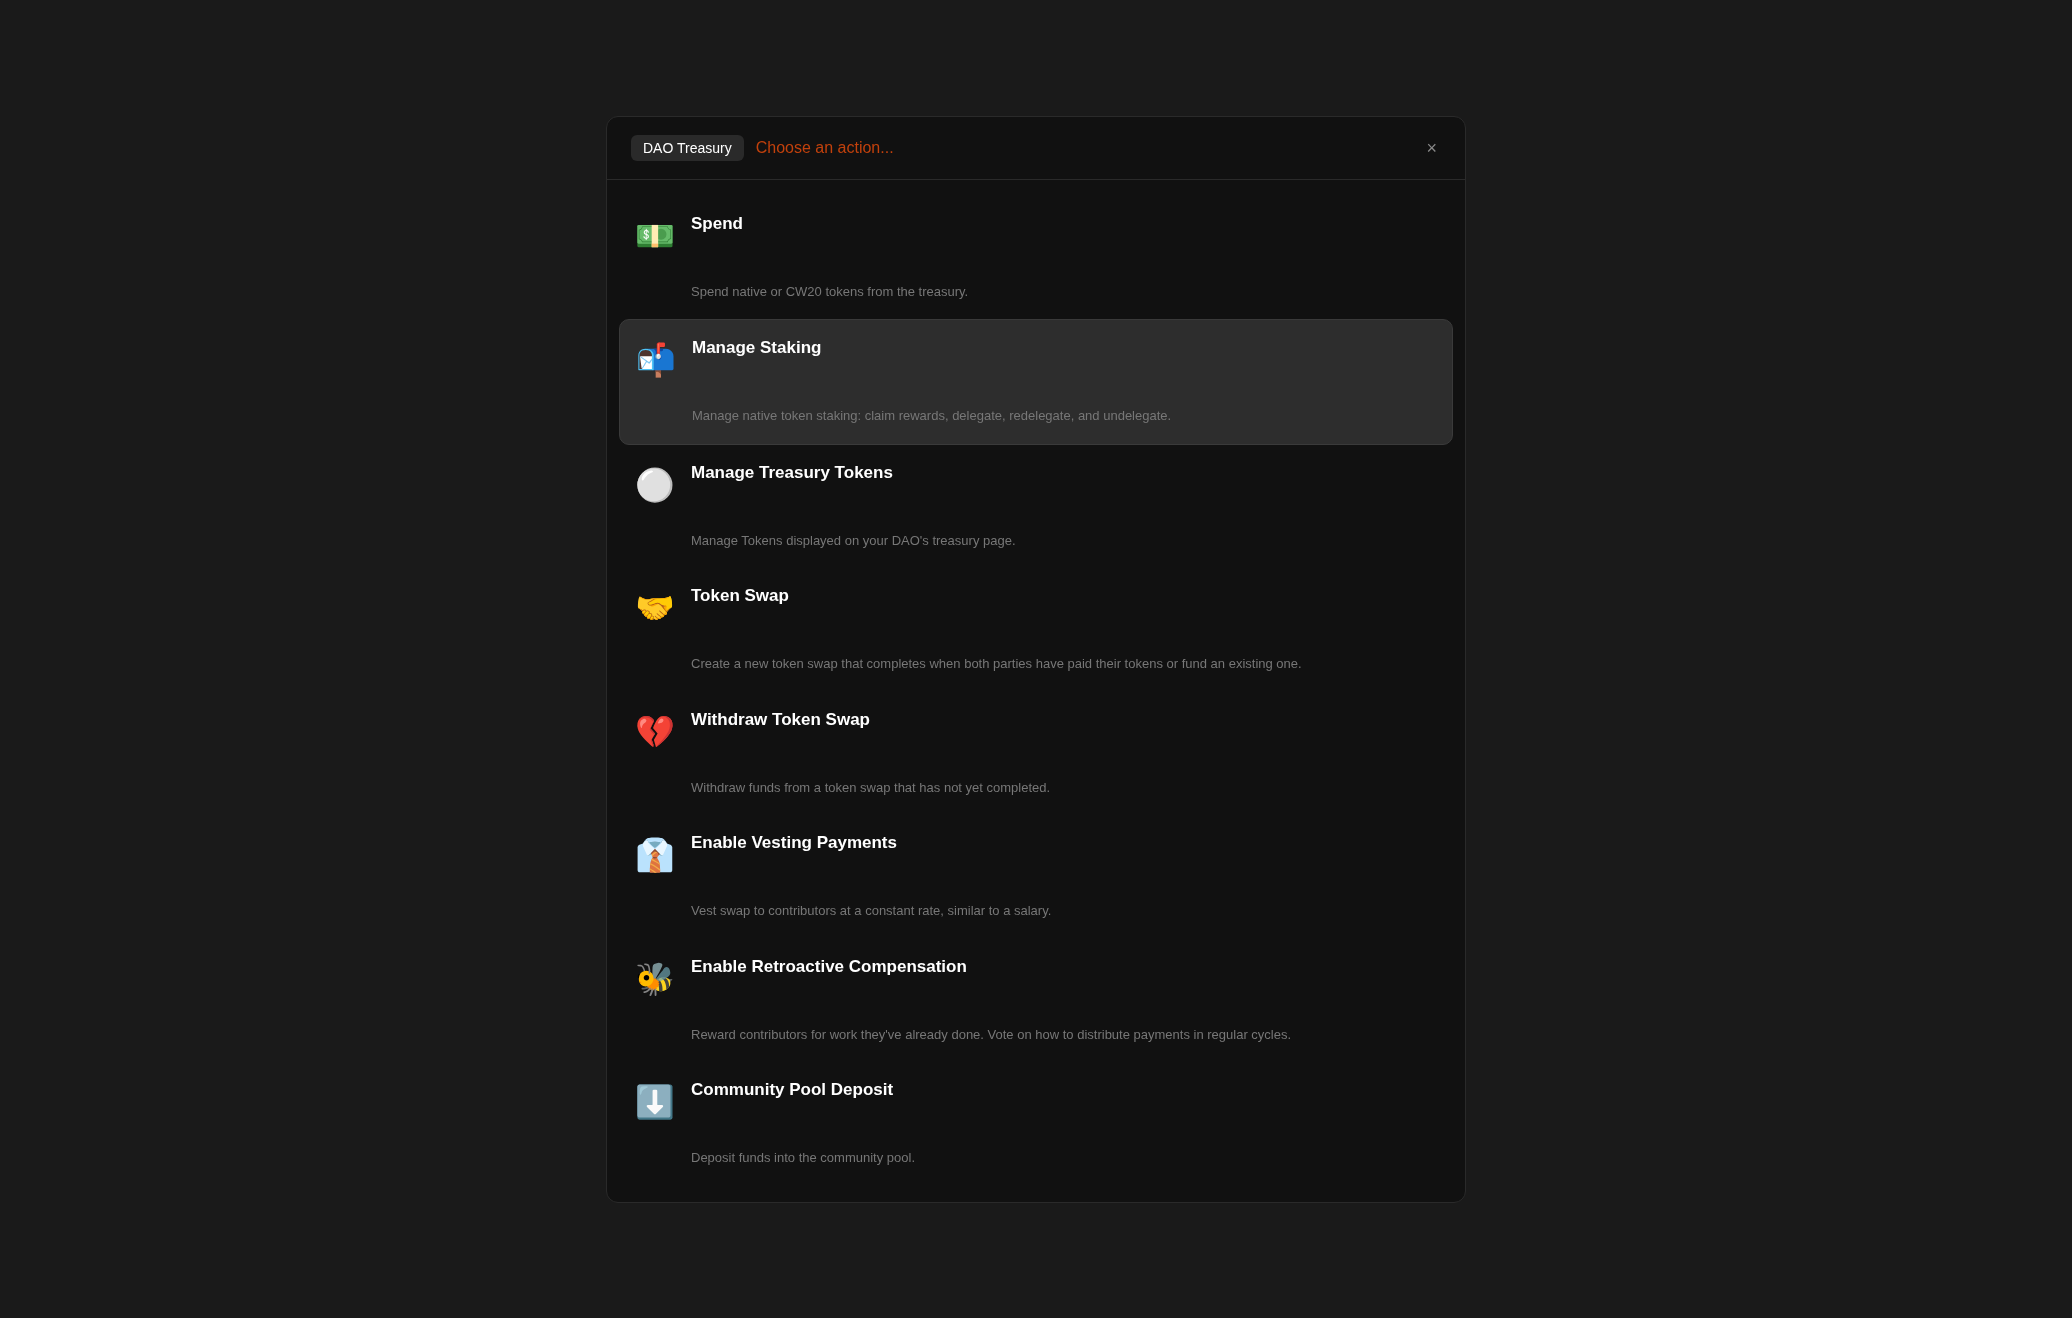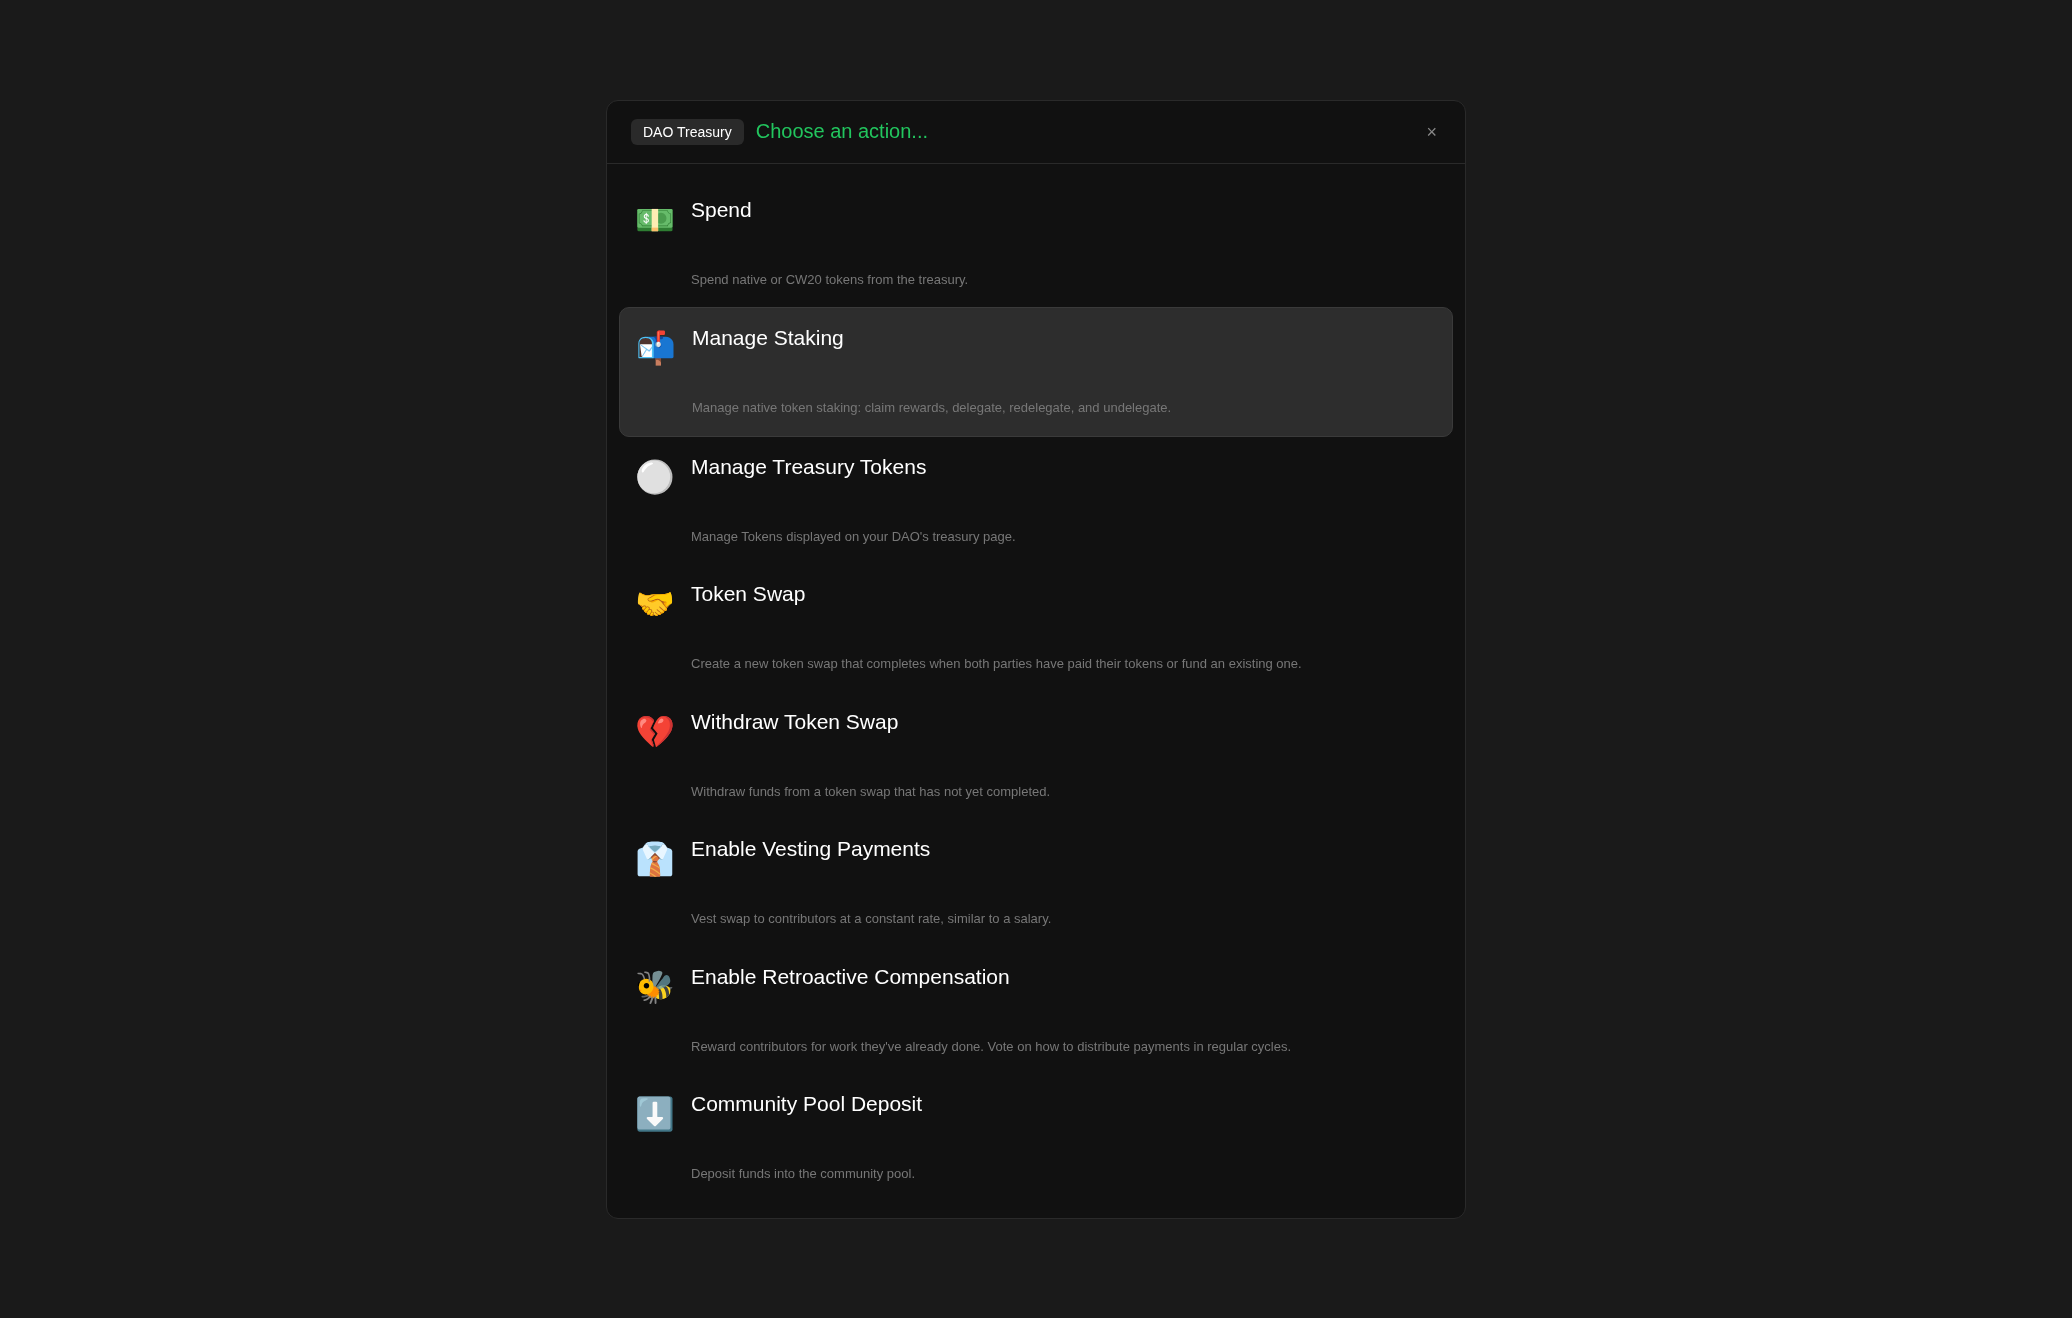--- a/index.html
+++ b/index.html
@@ -38,22 +38,22 @@
       background: #2a2a2a;
       color: #ffffff;
       padding: 5px 12px;
       border-radius: 6px;
       font-size: 14px;
       font-weight: 500;
       white-space: nowrap;
     }
 
     .header-title {
-      color: #22c55e;
-      font-size: 20px;
+      color: #c2410c;
+      font-size: 16px;
       flex: 1;
     }
 
     .close-btn {
       background: none;
       border: none;
       color: #888888;
       cursor: pointer;
       font-size: 18px;
       padding: 4px;
@@ -92,22 +92,22 @@
       flex-shrink: 0;
       margin-top: 2px;
     }
 
     .action-content {
       flex: 1;
     }
 
     .action-title {
       color: #ffffff;
-      font-size: 21px;
-      font-weight: 400;
+      font-size: 17px;
+      font-weight: 700;
       margin-bottom: 4px;
     }
 
     .action-desc {
       color: #777777;
       font-size: 13px;
       line-height: 1.5;
       margin-top: 48px;
     }
   </style>

